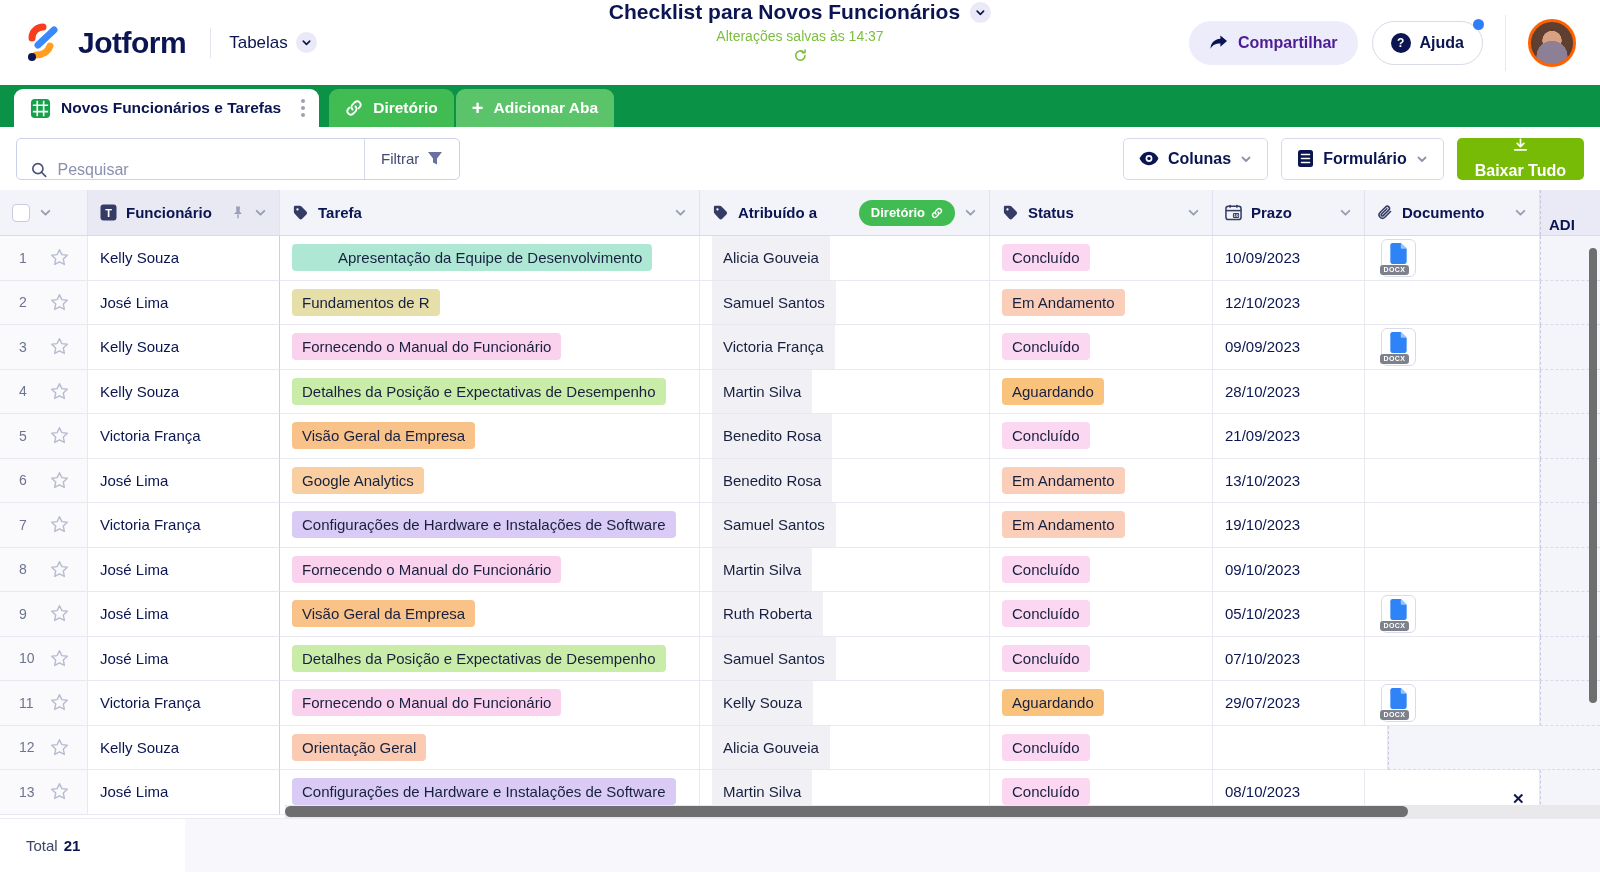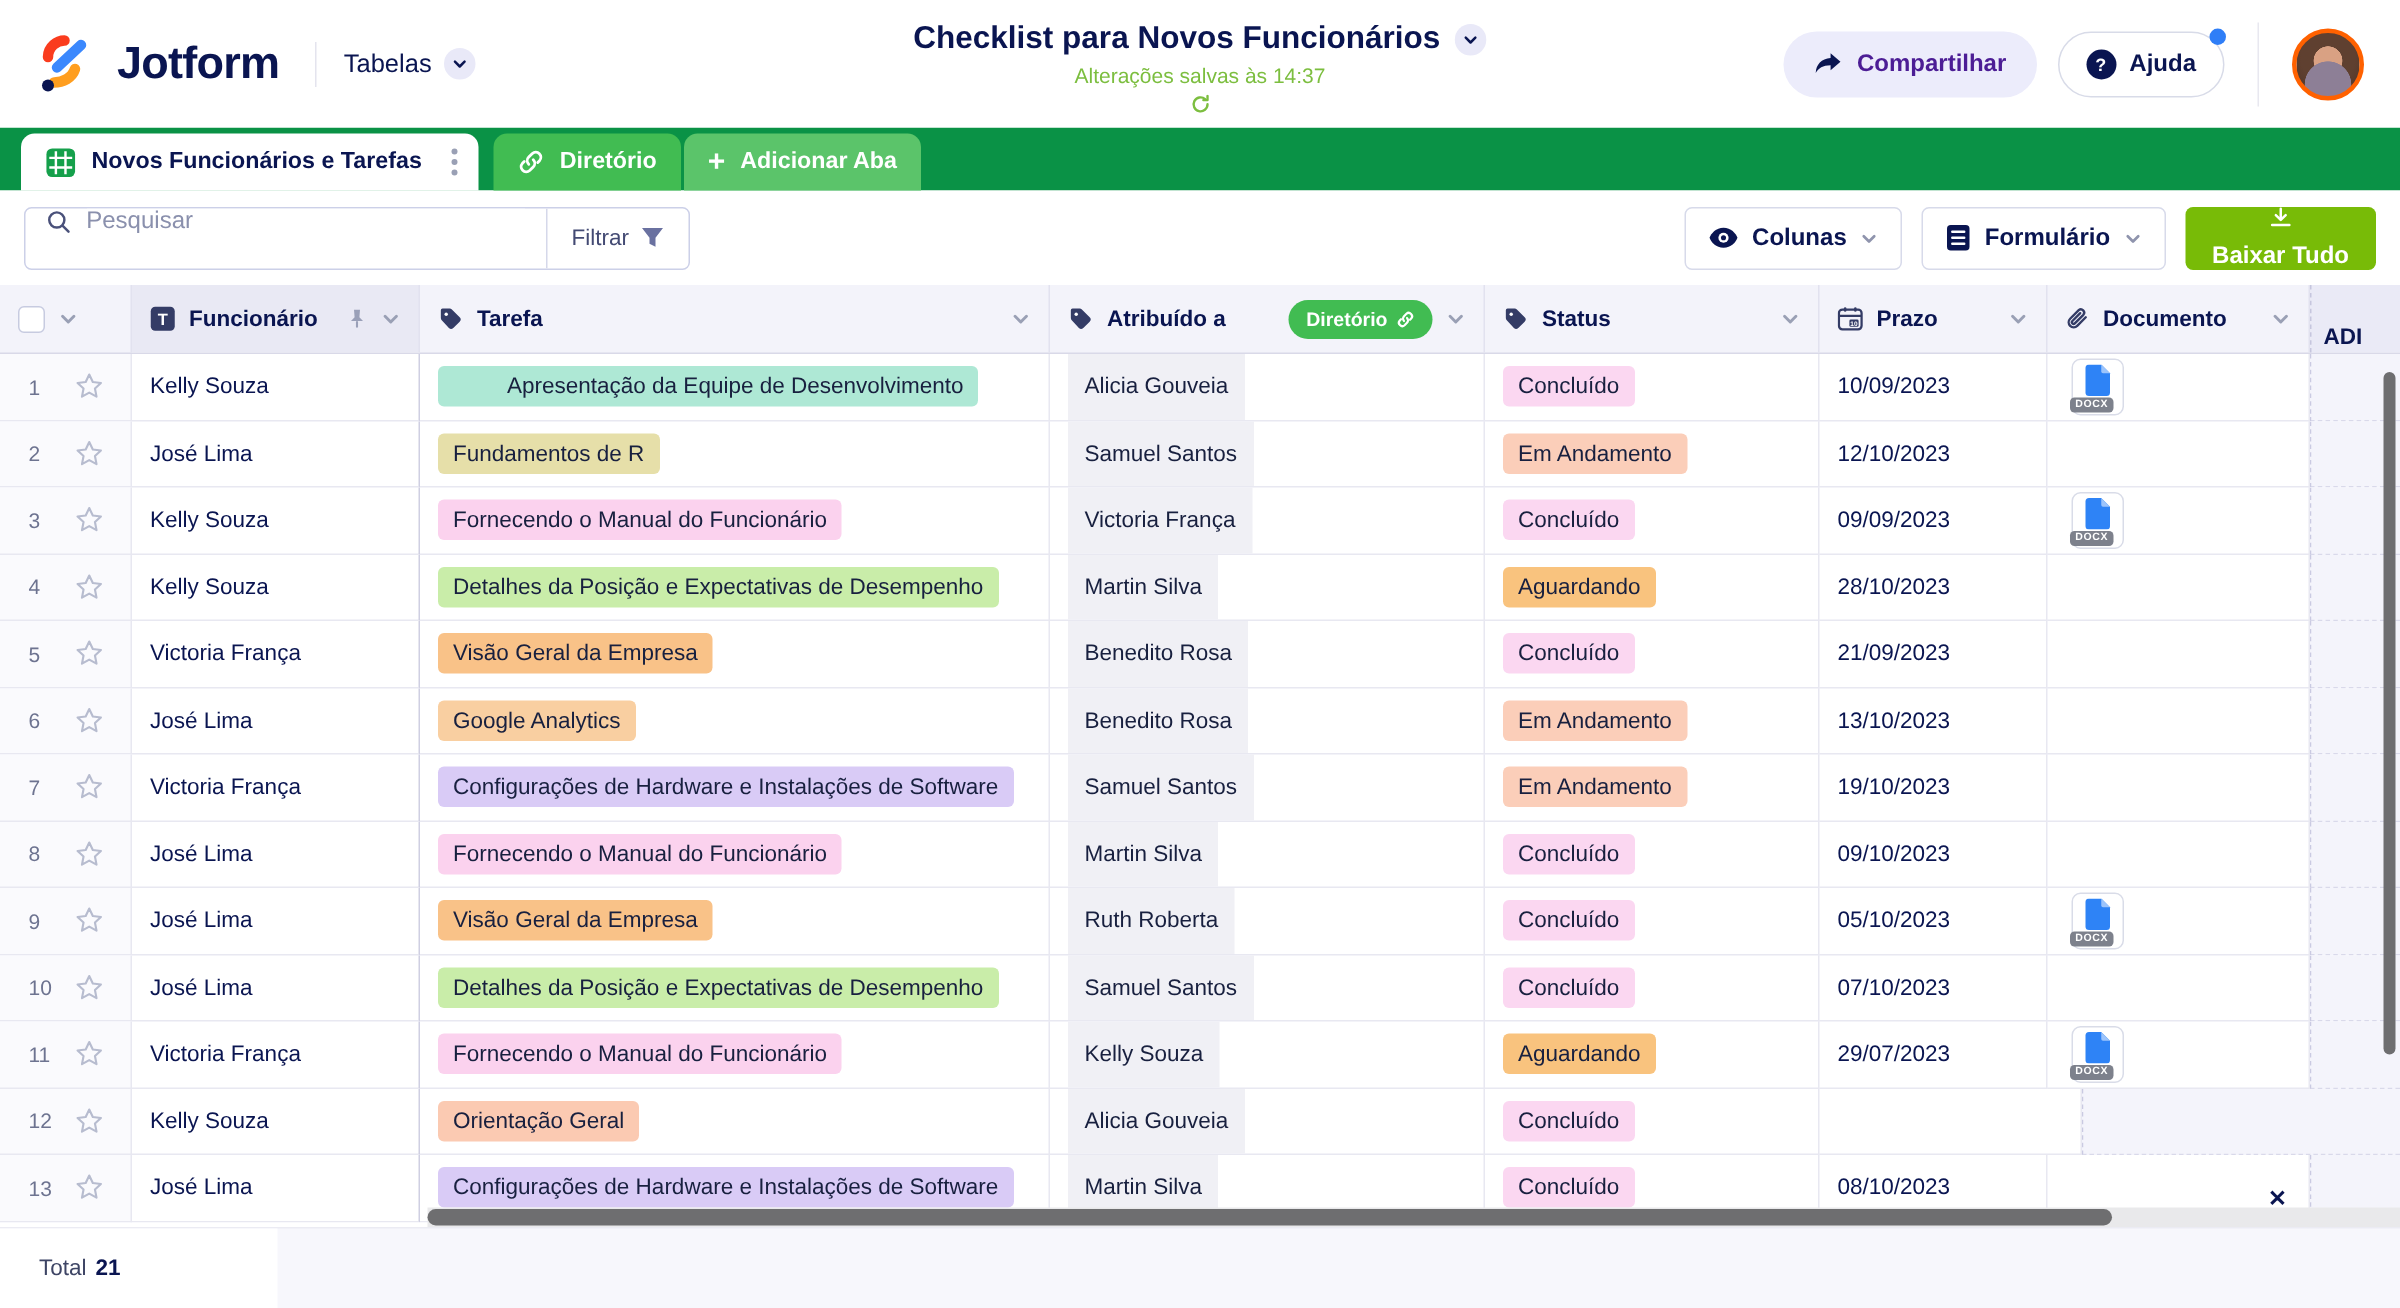--- a/index.html
+++ b/index.html
@@ -7,21 +7,21 @@
   body { font-family:"Liberation Sans", sans-serif; color:#0a1551; background:#fff; position:relative; }
 
   
   .topbar { height:85px; display:flex; align-items:center; padding:0 24px; position:relative; background:#fff; }
   .brand { display:flex; align-items:center; gap:14px; }
   .logo-mark { width:40px; height:40px; }
   .wordmark { font-size:30px; font-weight:700; letter-spacing:-0.5px; color:#0a1551; }
   .brand-divider { width:1px; height:30px; background:#e4e4ee; margin:0 4px 0 10px; }
   .product-switch { display:flex; align-items:center; gap:8px; font-size:17px; color:#0a1551; cursor:pointer; }
   .chev-circle { width:21px; height:21px; border-radius:50%; background:#e9e9f8; display:flex; align-items:center; justify-content:center; }
-  .title-block { position:absolute; left:50%; top:14px; transform:translateX(-50%); text-align:center; }
+  .title-block { position:absolute; left:50%; top:0; transform:translateX(-50%); text-align:center; }
   .title-row { display:flex; align-items:center; gap:10px; justify-content:center; }
   .doc-title { font-size:21px; font-weight:700; color:#0a1551; white-space:nowrap; }
   .saved-line { margin-top:4px; font-size:14px; color:#7cbe3f; display:flex; align-items:center; gap:5px; justify-content:center;flex-direction:column; }
   .topbar-right { margin-left:auto; display:flex; align-items:center; gap:14px; }
   .btn-share { height:44px; border:none; border-radius:22px; background:#ececfb; color:#4c1d95; font-family:inherit;
                font-size:16px; font-weight:700; display:flex; align-items:center; gap:10px; padding:0 20px; cursor:pointer; }
   .help-wrap { position:relative; }
   .btn-help { height:44px; border:1px solid #d8dbe8; border-radius:22px; background:#fff; color:#0a1551; font-family:inherit;
               font-size:16px; font-weight:700; display:flex; align-items:center; gap:9px; padding:0 18px; cursor:pointer; }
   .help-dot { position:absolute; top:-2px; right:-1px; width:11px; height:11px; border-radius:50%; background:#2f7ef7; }
@@ -41,21 +41,21 @@
   .tab.active { background:#fff; color:#0a1551; padding-right:10px;align-items:center; }
   .tab.green { background:#41bc52; color:#fff; margin-left:10px; }
   .tab.lightgreen { background:#5bc46a; color:#fff; margin-left:2px; }
   .dots3 { display:flex; flex-direction:column; gap:3px; padding:4px 4px; margin-left:6px; cursor:pointer; }
   .dots3 i { width:4px; height:4px; border-radius:50%; background:#9aa0b5; }
   .plus { font-size:20px; font-weight:700; line-height:1; }
 
   
   .toolbar { height:63px; display:flex; align-items:center; padding:0 16px; background:#fff; }
   .search-group { display:flex; align-items:stretch; height:42px; border:1px solid #ccd0e8; border-radius:5px; overflow:hidden; background:#fff; }
-  .search-box { display:flex; align-items:flex-start; gap:10px; padding:0 14px; width:347px; }
+  .search-box { display:flex; align-items:flex-end; gap:10px; padding:0 14px; width:347px; }
   .search-box input { border:none; outline:none; font-family:inherit; font-size:16px; color:#0a1551; width:100%; }
   .search-box input::placeholder { color:#8a90ad; }
   .filter-seg { display:flex; align-items:center; gap:8px; padding:0 16px; border-left:1px solid #d5d8ea;
                 font-size:15px; color:#434a73; cursor:pointer; }
   .toolbar-right { margin-left:auto; display:flex; align-items:center; gap:13px; }
   .btn-outline { height:42px; border:1px solid #d7daea; border-radius:5px; background:#fff; color:#0a1551; font-family:inherit;
                  font-size:16px; font-weight:700; display:flex; align-items:center; gap:9px; padding:0 15px; cursor:pointer; }
   .btn-download { height:42px; border:none; border-radius:5px; background:#78bb07; color:#fff; font-family:inherit;
                   font-size:16px; font-weight:700; display:flex; align-items:center; gap:10px; padding:0 18px; cursor:pointer;flex-direction:column; }
 

